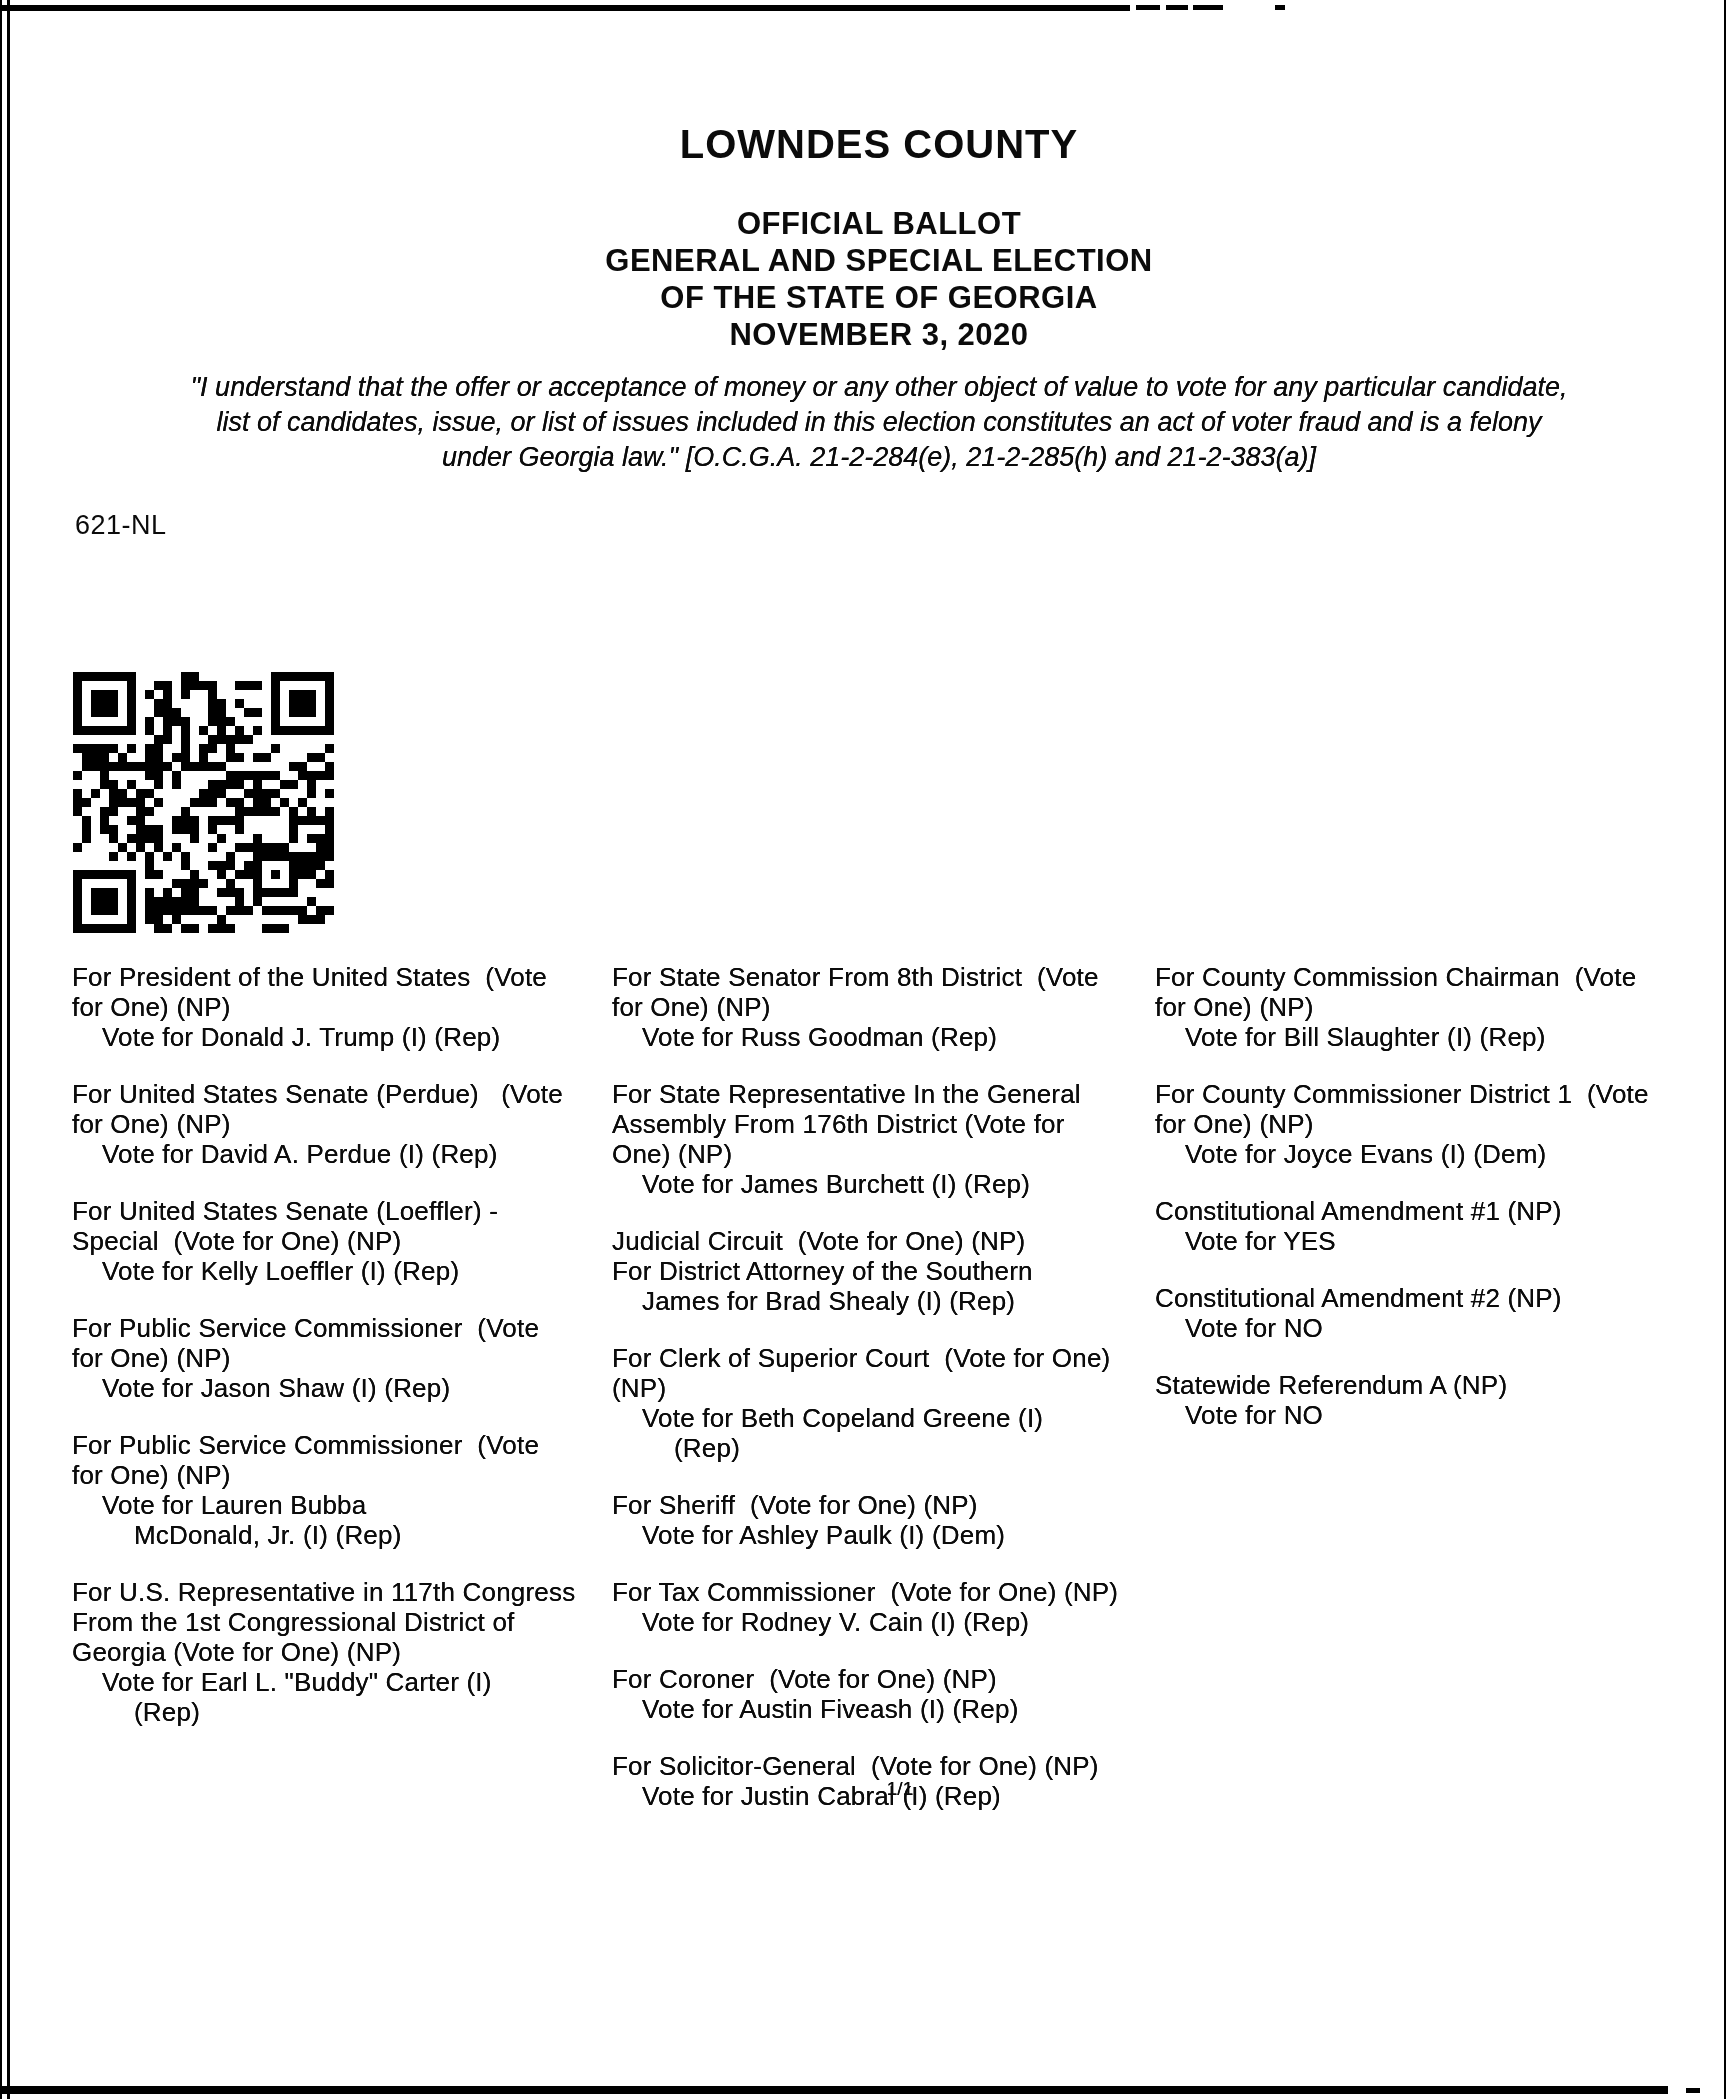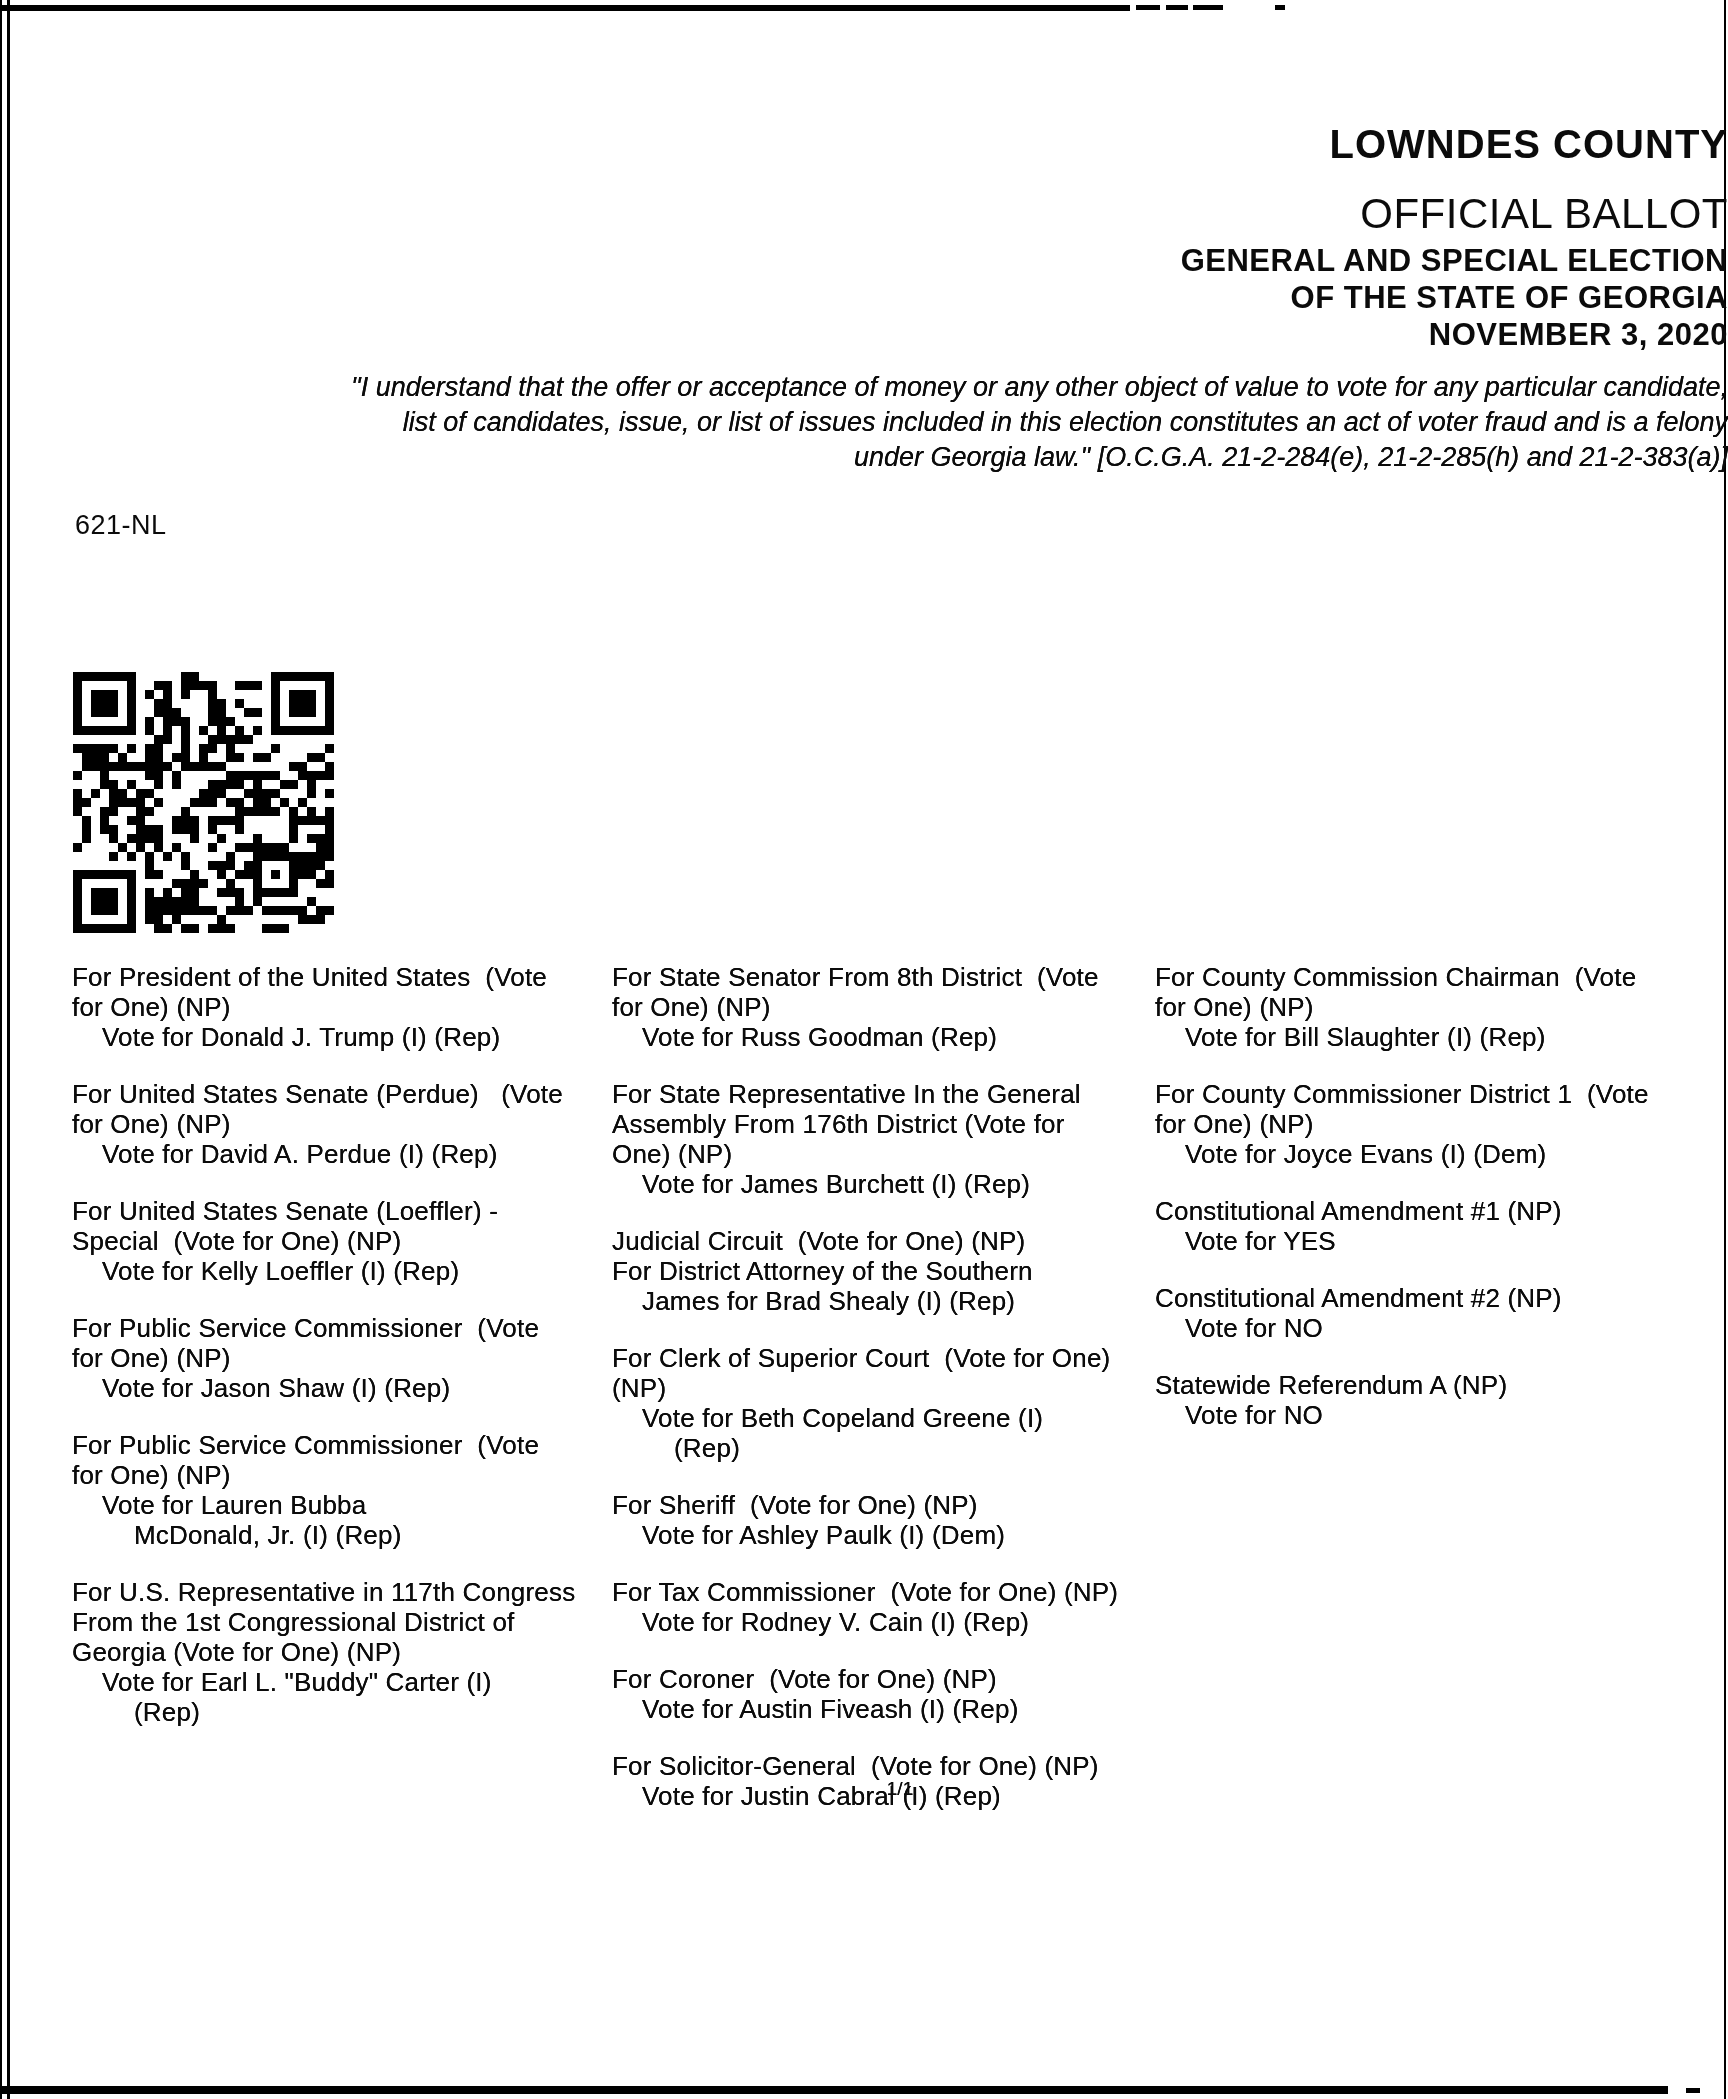--- a/index.html
+++ b/index.html
@@ -10,23 +10,23 @@
   
   .edge{position:absolute;background:#000;}
   .edge-left-outer{left:0;top:0;width:2px;height:2099px;}
   .edge-left-inner{left:7px;top:0;width:3px;height:2099px;}
   .edge-right{left:1724px;top:0;width:2px;height:2099px;}
   .edge-top{left:0;top:5px;height:6px;width:1130px;}
   .edge-top-dash{top:5px;height:5px;}
   .edge-bottom{left:0;top:2086px;height:8px;width:1668px;}
   .edge-bottom-tick{left:1686px;top:2088px;height:5px;width:14px;}
 
-  .center-wrap{position:absolute;left:30px;width:1698px;text-align:right;}
+  .center-wrap{position:absolute;left:30px;width:1698px;text-align:center;}
   .page-title{top:122px;font-size:40px;font-weight:bold;letter-spacing:1px;}
-  .ballot-subtitle{top:190px;font-size:42px;font-weight:normal;letter-spacing:.5px;}
+  .ballot-subtitle{top:206px;font-size:31px;font-weight:bold;letter-spacing:.5px;}
   .election-info{top:242px;font-size:31px;font-weight:bold;line-height:37px;letter-spacing:.5px;}
   .disclaimer{top:370px;font-size:27px;font-style:italic;line-height:35px;
     text-shadow:0 0 .4px currentColor;}
   .precinct{position:absolute;left:75px;top:510px;font-size:27px;letter-spacing:.5px;}
 
   .qr{position:absolute;left:72px;top:671px;width:263px;height:263px;}
 
   .ballot-col{position:absolute;top:962px;font-size:26px;line-height:30px;}
   .col-0{left:72px;width:540px;}
   .col-1{left:612px;width:540px;}

